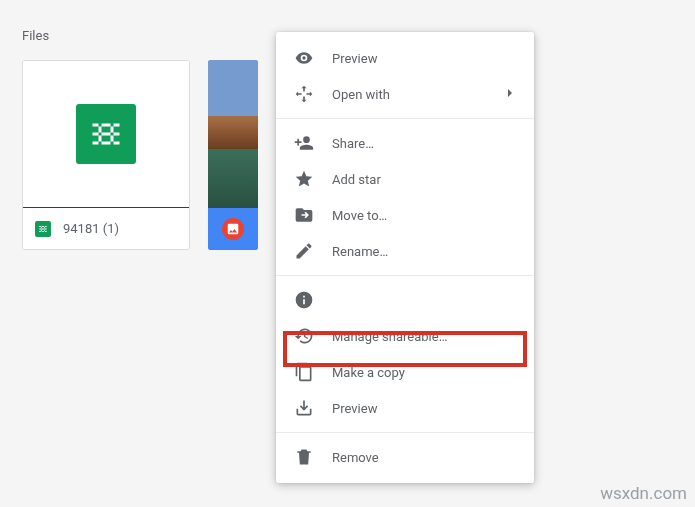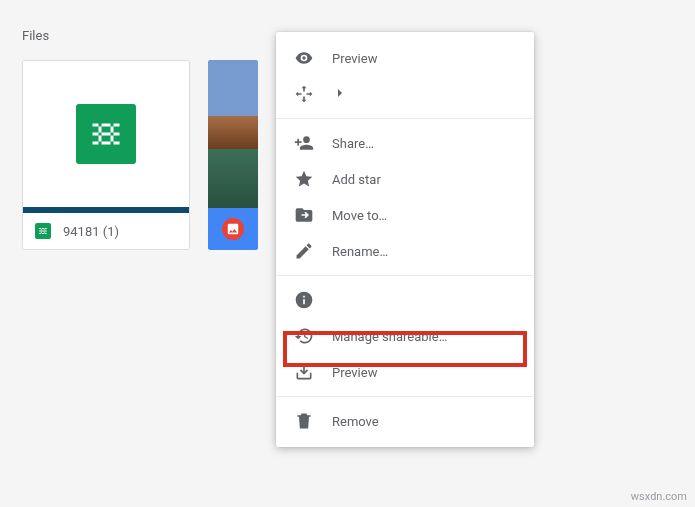--- a/index.html
+++ b/index.html
@@ -49,21 +49,21 @@
       height: 60px;
       background: #0f9d58;
       border-radius: 3px;
       display: flex;
       align-items: center;
       justify-content: center;
     }
     .sheet-thumb svg { fill: #fff; }
     .file-footer {
       height: 42px;
-      border-top: 6px solid #0c4a6e;
+      border-top: 1px solid #0c4a6e;
       display: flex;
       align-items: center;
       padding: 0 12px;
       gap: 12px;
       background: #fff;
     }
     .sheet-icon-sm {
       width: 16px;
       height: 16px;
       background: #0f9d58;
@@ -147,21 +147,21 @@
     .highlight-box {
       position: absolute;
       border: 4px solid #d93025;
       pointer-events: none;
       z-index: 20;
     }
     .watermark {
       position: absolute;
       bottom: 4px;
       right: 8px;
-      font-size: 11px;
+      font-size: 17px;
       color: #9aa0a6;
     }
   </style>
 </head>
 <body>
 
 <div class="section-label">Files</div>
 
 <div class="files-area">
   <div class="file-card">
@@ -202,20 +202,21 @@
         </svg>
       </span>
     <span class="menu-label">Preview</span>
   </div>
   <div class="menu-item">
     <span class="menu-icon">
         <svg viewBox="0 0 24 24">
           <path d="M12 2l3 3h-2v4h-2V5H9l3-3zm0 20l-3-3h2v-4h2v4h2l-3 3zM2 12l3-3v2h4v2H5v2l-3-3zm20 0l-3 3v-2h-4v-2h4V9l3 3z"></path>
         </svg>
       </span>
+    <span class="menu-label">Open with</span>
     <span class="menu-chevron"><svg viewBox="0 0 24 24" width="16" height="16" fill="#5f6368">
           <path d="M9 6l6 6-6 6V6z"></path>
         </svg></span>
   </div>
   <div class="menu-divider"></div>
   <div class="menu-item">
     <span class="menu-icon">
         <svg viewBox="0 0 24 24">
           <path d="M15 12a4 4 0 1 0 0-8 4 4 0 0 0 0 8zm-9-2V7H4v3H1v2h3v3h2v-3h3v-2H6zm9 4c-2.7 0-8 1.3-8 4v2h16v-2c0-2.7-5.3-4-8-4z"></path>
         </svg>
@@ -258,20 +259,28 @@
     <span class="menu-icon">
         <svg viewBox="0 0 24 24">
           <path d="M13 3a9 9 0 0 0-9 9H1l4 4 4-4H6a7 7 0 1 1 2.05 4.95l-1.4 1.4A9 9 0 1 0 13 3zm-1 5v5l4.25 2.52.75-1.23-3.5-2.04V8H12z"></path>
         </svg>
       </span>
     <span class="menu-label">Manage shareable…</span>
   </div>
   <div class="menu-item">
     <span class="menu-icon">
         <svg viewBox="0 0 24 24">
+          <path d="M16 1H4a2 2 0 0 0-2 2v14h2V3h12V1zm3 4H8a2 2 0 0 0-2 2v14a2 2 0 0 0 2 2h11a2 2 0 0 0 2-2V7a2 2 0 0 0-2-2zm0 16H8V7h11v14z"></path>
+        </svg>
+      </span>
+    <span class="menu-label">Make a copy</span>
+  </div>
+  <div class="menu-item">
+    <span class="menu-icon">
+        <svg viewBox="0 0 24 24">
           <path d="M19 13v6H5v-6H3v6a2 2 0 0 0 2 2h14a2 2 0 0 0 2-2v-6h-2zm-6-1.6l2.6-2.6L17 10.2 12 15.2 7 10.2l1.4-1.4L11 11.4V3h2v8.4z"></path>
         </svg>
       </span>
     <span class="menu-label">Preview</span>
   </div>
   <div class="menu-divider"></div>
   <div class="menu-item">
     <span class="menu-icon">
         <svg viewBox="0 0 24 24">
           <path d="M6 7h12l-1 14H7L6 7zm3-4h6l1 2h4v2H4V5h4l1-2z"></path>

